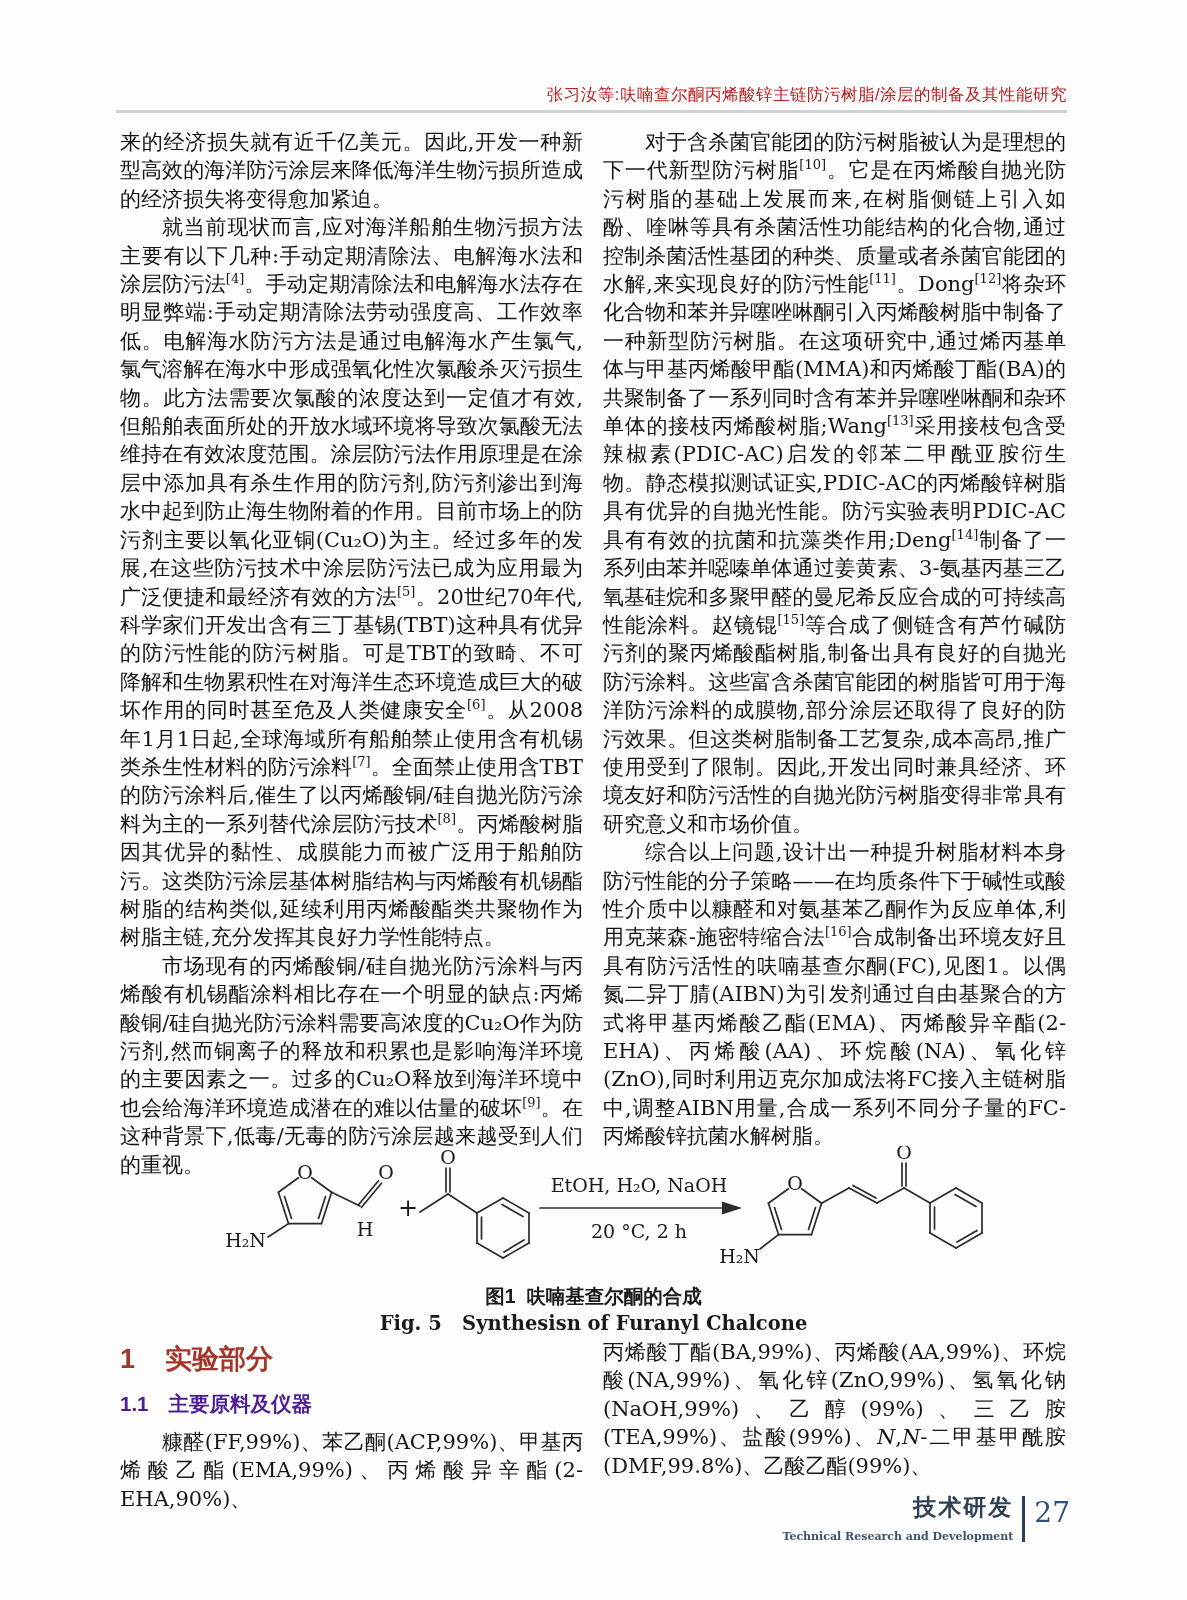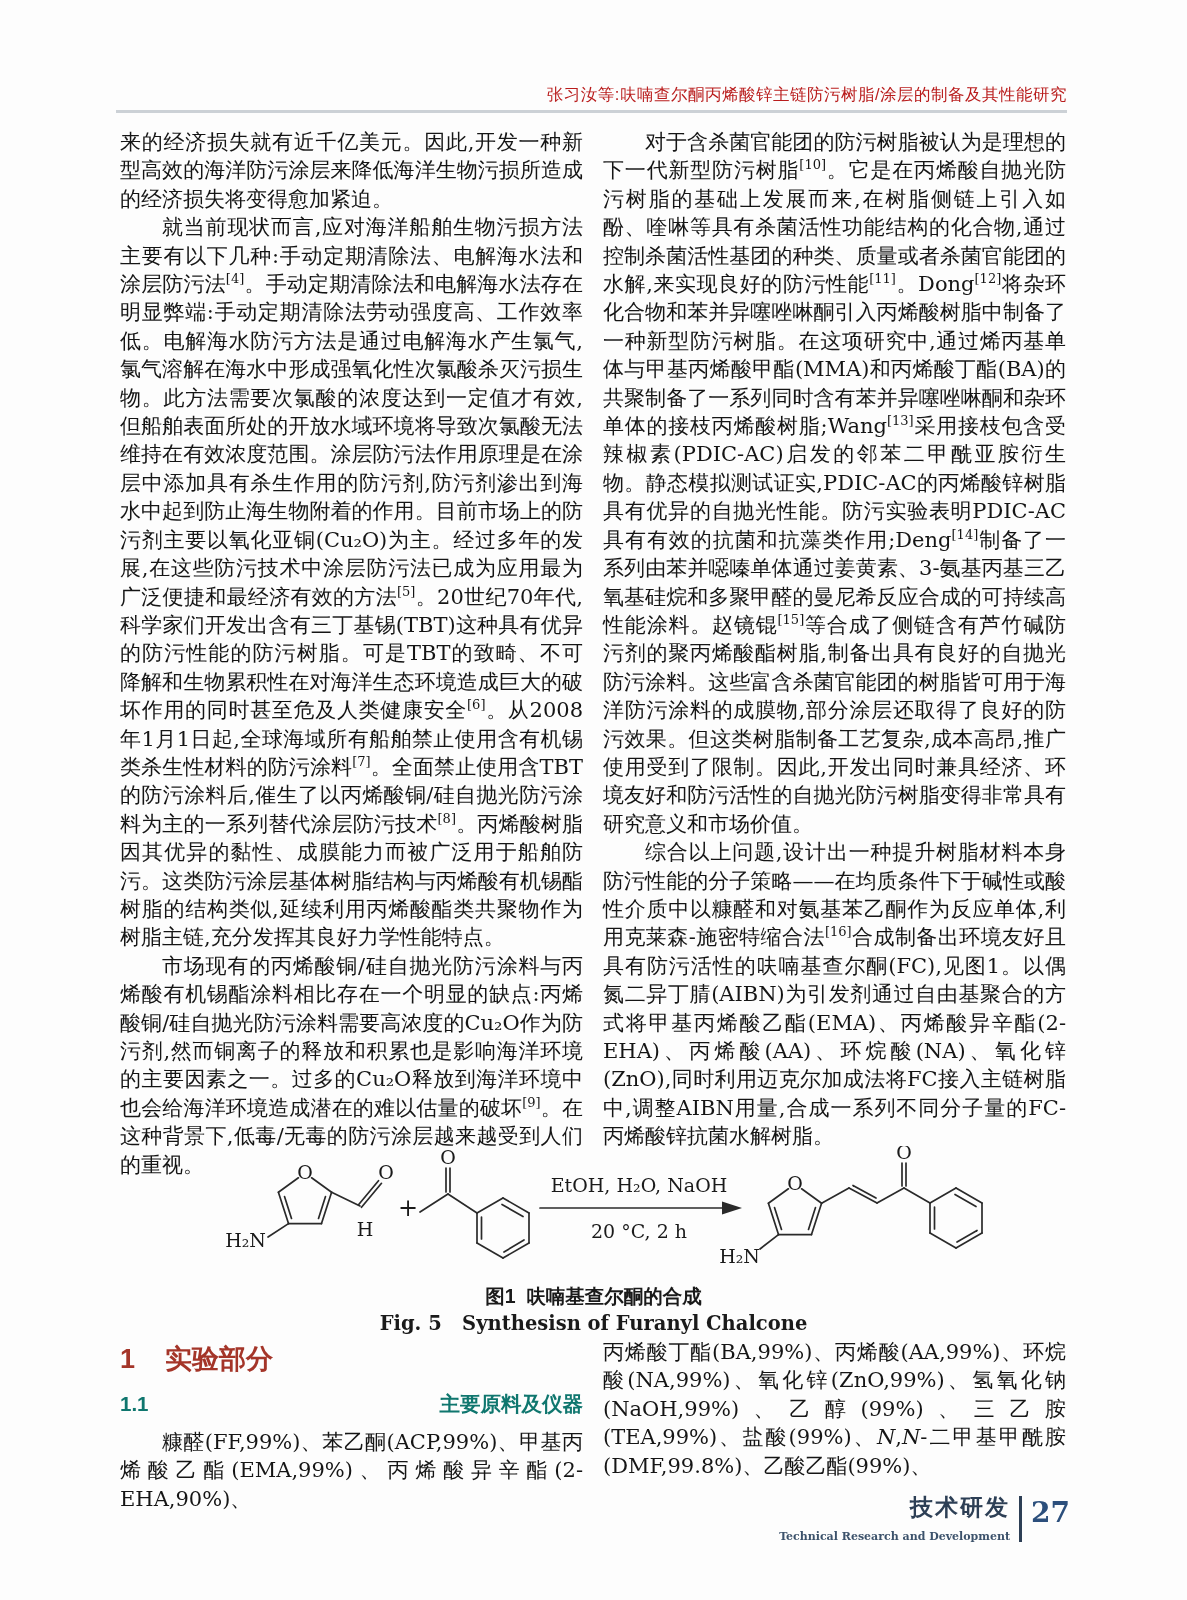--- a/index.html
+++ b/index.html
@@ -32,21 +32,21 @@
         font-weight:bold;font-size:20.5px;margin:0 0 10px 0;}
   .sec-h2 .num{margin-right:20px;}
   .sec-right{position:absolute;left:603px;top:1338px;width:463px;}
   
   .footer{position:absolute;top:1496px;right:117px;display:flex;align-items:flex-start;}
   .footer-text{text-align:right;margin-right:9px;}
   .footer-zh{font-family:"Liberation Sans","DejaVu Sans",sans-serif;font-weight:bold;font-size:23px;
         color:#2d3f55;letter-spacing:2px;line-height:1;}
   .footer-en{font-weight:bold;font-size:11px;color:#3c526b;margin-top:12px;line-height:1;}
   .footer-bar{width:3px;height:46px;background:#2d3f55;margin-right:9px;}
-  .footer-page{font-size:28px;color:#2c4f7c;font-weight:bold;}
+  .footer-page{font-size:28px;color:#2c4f7c;}
   
   svg text{font-family:"DejaVu Serif","Liberation Serif",serif;fill:#1a1a1a;}
   svg .bond{stroke:#2a2a2a;stroke-width:1.7;fill:none;stroke-linecap:round;}
 </style>
 </head>
 <body>
 
 <div class="page">
 
   <div class="running-head">张习汝等:呋喃查尔酮丙烯酸锌主链防污树脂/涂层的制备及其性能研究</div>
@@ -142,21 +142,21 @@
   </div>
 
   <div class="caption-zh">图1  呋喃基查尔酮的合成</div>
   <div class="caption-en">Fig. 5   Synthesisn of Furanyl Chalcone</div>
 
   <div class="sec-left">
     <h1 class="sec-h1" style="color:#A43529;">
       <span class="num">1</span>
       <span>实验部分</span>
     </h1>
-    <h2 class="sec-h2" style="color:#0f766e;justify-content:space-between;">
+    <h2 class="sec-h2" style="color:#4c1d95;">
       <span class="num">1.1</span>
       <span>主要原料及仪器</span>
     </h2>
     <p class="para indent">糠醛(FF,99%)、苯乙酮(ACP,99%)、甲基丙烯酸乙酯(EMA,99%)、丙烯酸异辛酯(2-EHA,90%)、</p>
   </div>
 
   <div class="sec-right">
     <p class="para">丙烯酸丁酯(BA,99%)、丙烯酸(AA,99%)、环烷酸(NA,99%)、氧化锌(ZnO,99%)、氢氧化钠(NaOH,99%)、乙醇(99%)、三乙胺(TEA,99%)、盐酸(99%)、<i>N</i>,<i>N</i>-二甲基甲酰胺(DMF,99.8%)、乙酸乙酯(99%)、</p>
   </div>
 

